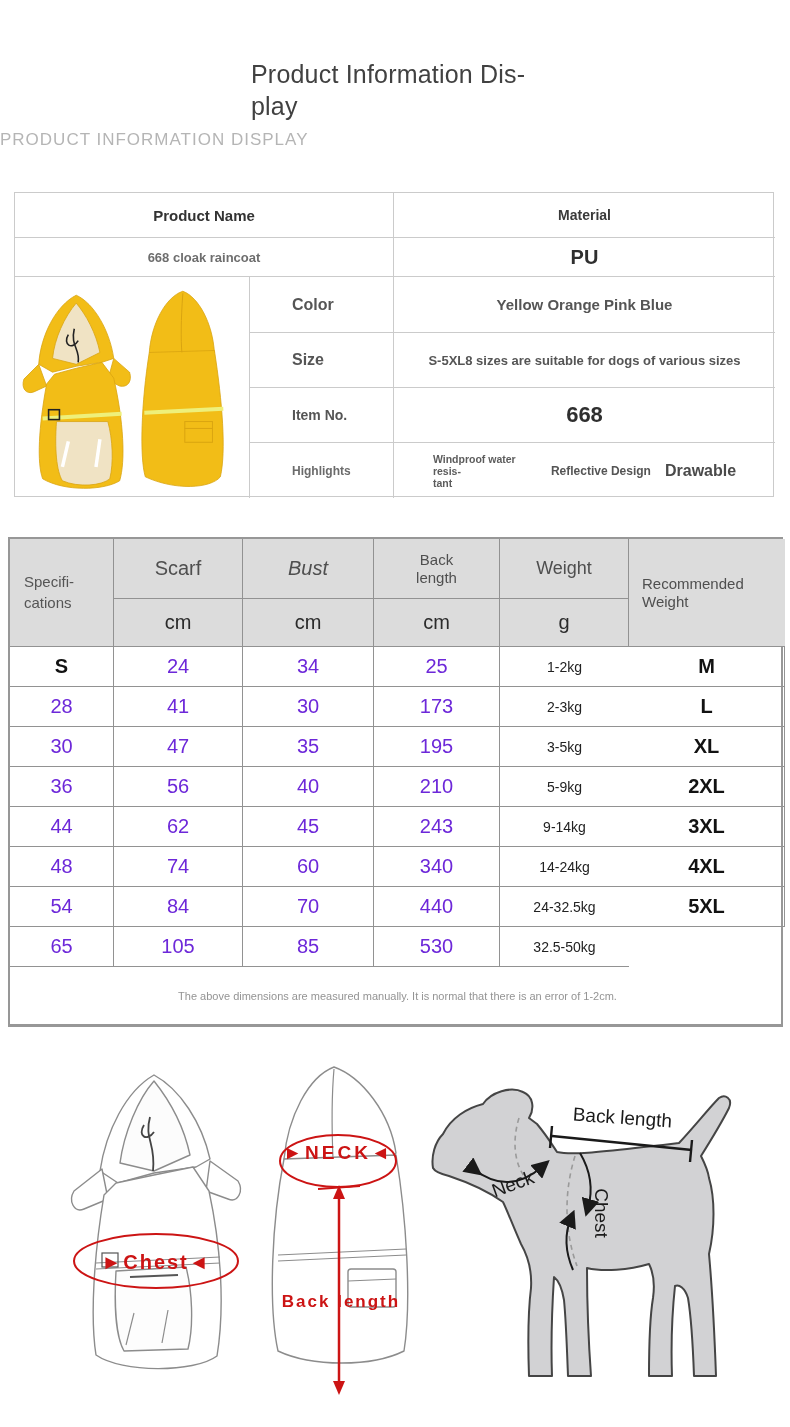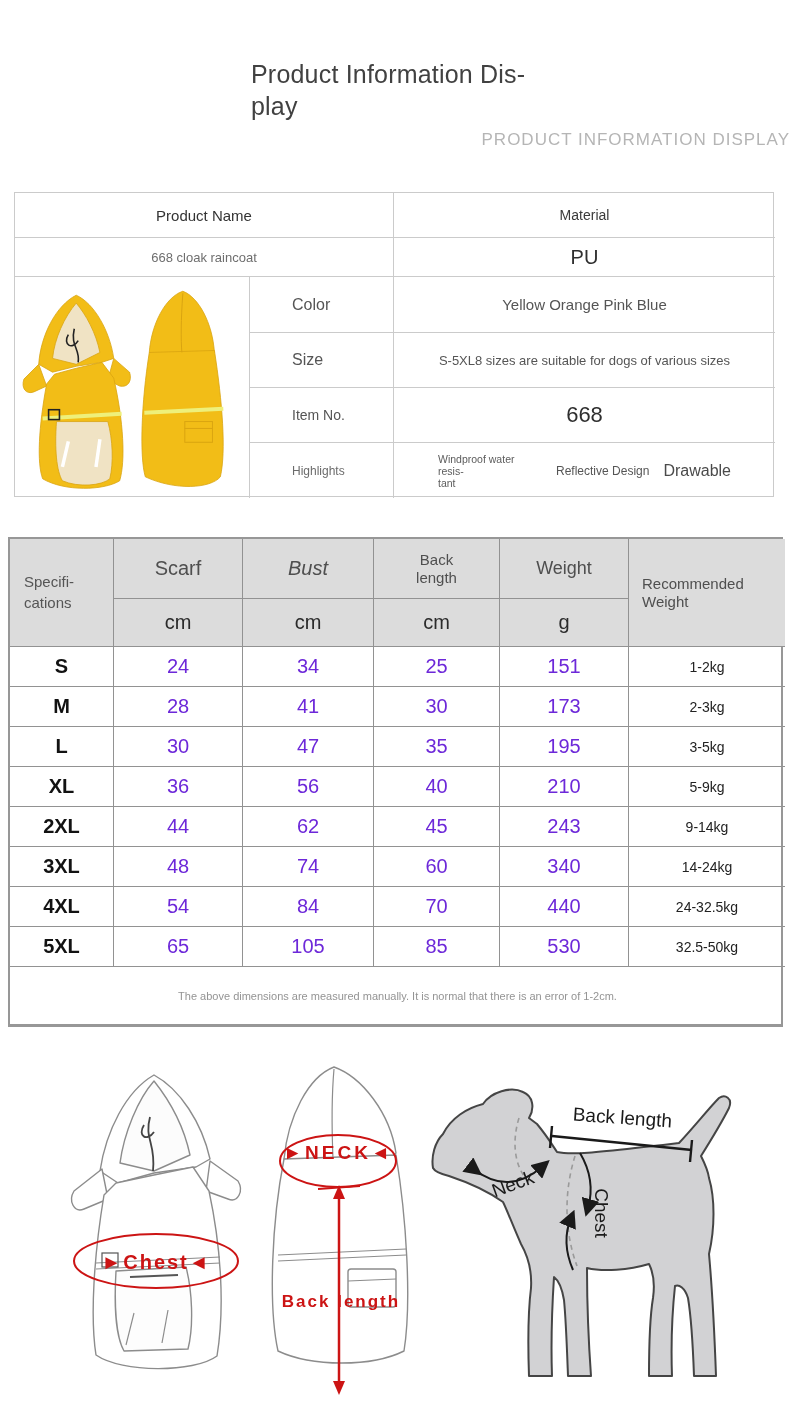--- a/index.html
+++ b/index.html
@@ -1,27 +1,27 @@
 <!DOCTYPE html>
 <html><head>
 <meta charset="utf-8">
 <style>
   html,body{margin:0;padding:0;background:#fff;}
   body{width:790px;height:1427px;position:relative;font-family:"Liberation Sans","DejaVu Sans",sans-serif;color:#333;overflow:hidden;}
   .ws{white-space:pre-line;}
 
   
   .title{position:absolute;left:243px;top:58px;width:310px;font-size:25px;line-height:32px;color:#414141;font-weight:500;letter-spacing:.2px;margin-left:8px;}
-  .subtitle{position:absolute;left:0;top:130px;width:790px;text-align:right;font-size:17px;color:#b5b5b5;letter-spacing:1px;}
+  .subtitle{position:absolute;left:0;top:130px;width:790px;text-align:left;font-size:17px;color:#b5b5b5;letter-spacing:1px;}
 
   
   .info-table{position:absolute;left:14px;top:192px;width:760px;height:305px;display:grid;
     grid-template-columns:235px 144px 381px;grid-template-rows:45px 39px 56px 55px 55px 55px;
     border:1px solid #cbcbcb;box-sizing:border-box;}
-  .c{border-right:1px solid #cbcbcb;border-bottom:1px solid #cbcbcb;display:flex;align-items:center;justify-content:center;text-align:center;box-sizing:border-box;}
+  .c{border-right:1px solid #cbcbcb;border-bottom:1px solid #cbcbcb;display:flex;align-items:center;justify-content:center;text-align:center;box-sizing:border-box;font-weight:bold;}
   .nbr{border-right:none!important;}
   .nbb{border-bottom:none!important;}
   .cell-pn{grid-column:1/3;grid-row:1;font-size:15px;color:#333;}
   .cell-mat{grid-column:3;grid-row:1;font-size:14px;color:#3a3a3a;}
   .cell-pnv{grid-column:1/3;grid-row:2;font-size:13px;color:#6e6e6e;}
   .cell-matv{grid-column:3;grid-row:2;font-size:20px;color:#2f2f2f;}
   .cell-img{grid-column:1;grid-row:3/7;padding:2px;}
   .lab{grid-column:2;color:#555;justify-content:flex-start;padding-left:42px;}
   .val{grid-column:3;color:#555;}
   .r3{grid-row:3;} .r4{grid-row:4;} .r5{grid-row:5;} .r6{grid-row:6;}
@@ -123,21 +123,20 @@
 Weight</div>
   <div class="sc hd unit" style="grid-column:2;grid-row:2;">cm</div>
   <div class="sc hd unit" style="grid-column:3;grid-row:2;">cm</div>
   <div class="sc hd unit" style="grid-column:4;grid-row:2;">cm</div>
   <div class="sc hd unit" style="grid-column:5;grid-row:2;">g</div>
 
   <div class="sc sizec">S</div>
   <div class="sc num">24</div>
   <div class="sc num">34</div>
   <div class="sc num">25</div>
-  <div class="sc num">151</div>
   <div class="sc kg nbr">1-2kg</div>
 
   <div class="sc sizec">M</div>
   <div class="sc num">28</div>
   <div class="sc num">41</div>
   <div class="sc num">30</div>
   <div class="sc num">173</div>
   <div class="sc kg nbr">2-3kg</div>
 
   <div class="sc sizec">L</div>

